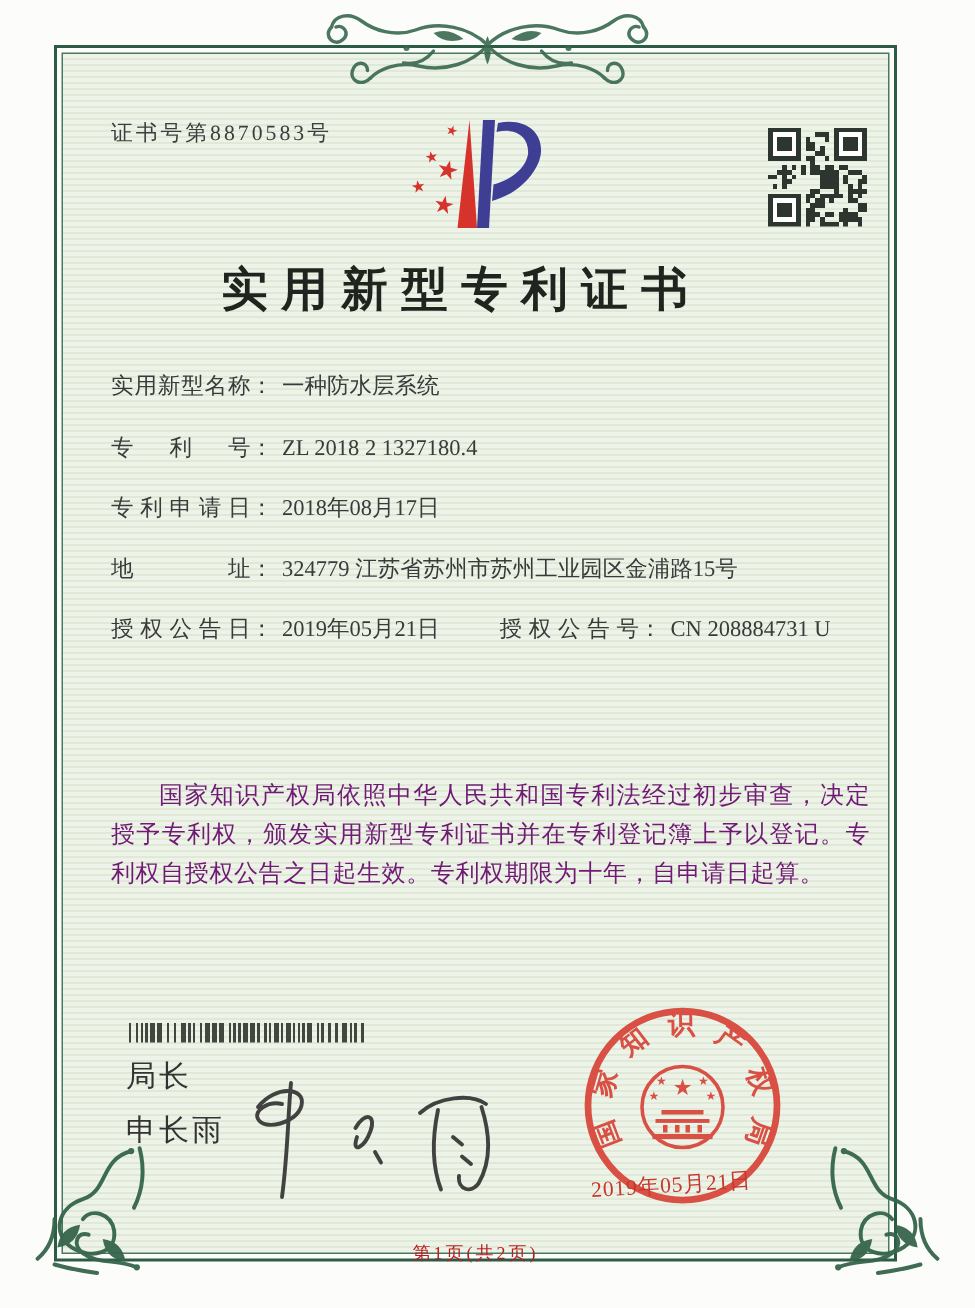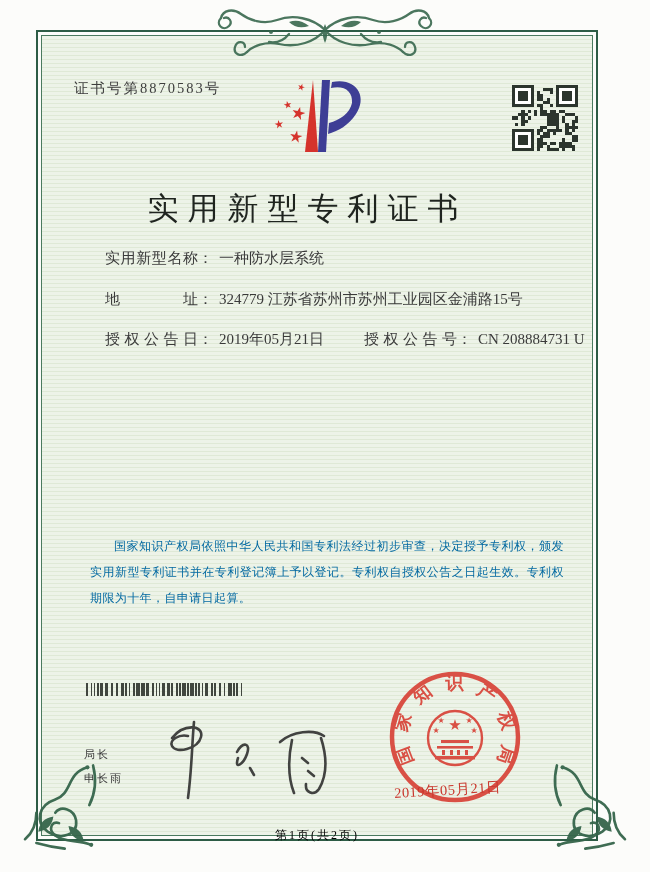--- a/index.html
+++ b/index.html
@@ -20,43 +20,43 @@
     background:repeating-linear-gradient(180deg,#edf3e8 0px,#edf3e8 3px,#dfe9d6 3px,#dfe9d6 4px);
   }
   .flourish{position:absolute; z-index:2; pointer-events:none;}
   .flourish.top{left:205px; top:4px;}
   .flourish.bl{left:8px; top:756px;}
   .flourish.br{left:538px; top:756px; transform:scaleX(-1);}
   
   .cert-no{position:absolute; z-index:3; left:74px; top:79px; font-size:14.5px; letter-spacing:2px; color:#3d3d3d;}
   .logo{position:absolute; z-index:3; left:256px; top:76px;}
   .qr{position:absolute; z-index:3; left:512px; top:85px; width:66px; height:66px;}
-  .title{position:absolute; z-index:3; left:36px; top:188px; width:534px; margin:0;
-    text-align:center; font-size:31px; font-weight:400; letter-spacing:9px; text-indent:9px; color:#1f241f;}
+  .title{position:absolute; z-index:3; left:36px; top:172px; width:534px; margin:0;
+    text-align:center; font-size:31px; font-weight:700; letter-spacing:9px; text-indent:9px; color:#1f241f;}
   
   .fields{position:absolute; z-index:3; left:74px; top:250px; width:510px;}
-  .frow{font-size:15px; line-height:17px; margin-bottom:23.5px; white-space:nowrap;margin-left:31px;}
+  .frow{font-size:15px; line-height:17px; margin-bottom:23.5px; white-space:nowrap;}
   .jl{display:inline-block; width:93px; text-align:justify; text-align-last:justify; text-justify:inter-character; vertical-align:bottom;}
   .fc{margin-right:6px;}
   .g2{margin-left:40px;}
   
   .paras{position:absolute; z-index:3; left:74px; top:518px; width:506px;}
-  .paras p{margin:16px; font-size:12px; line-height:25.8px; text-indent:2em; text-align:justify; letter-spacing:0.4px; color:#0369a1;}
+  .paras p{margin:0; font-size:16px; line-height:25.8px; text-indent:2em; text-align:justify; letter-spacing:0.4px; color:#701a75;}
   
   .barcode{position:absolute; z-index:3; left:86px; top:682px; width:158px; height:13px;}
   
-  .director{position:absolute; z-index:3; left:84px; top:747px; font-size:11px; letter-spacing:2px; color:#333;}
+  .director{position:absolute; z-index:3; left:84px; top:704px; font-size:20px; letter-spacing:2px; color:#333;}
   .director div{margin-bottom:9px;}
   .signature{position:absolute; z-index:4; left:142px; top:710px;}
   
   .seal{position:absolute; z-index:5; left:384px; top:666px; opacity:.92;}
   .seal-date{position:absolute; z-index:6; left:394px; top:780px; width:132px; color:#c9362c;
     font-size:14.5px; letter-spacing:0.5px; transform:rotate(-3.5deg); white-space:nowrap;}
   .footer{position:absolute; z-index:3; left:36px; top:827px; width:562px; text-align:center;
-    font-size:12px; letter-spacing:2px; color:#000000;}
+    font-size:12px; letter-spacing:2px; color:#b91c1c;}
 </style>
 </head>
 <body>
 
 <div class="cert">
 
   <div class="frame">
     <div class="frame-inner"></div>
   </div>
 
@@ -253,20 +253,26 @@
       </svg>
   </div>
 
   <h1 class="title">实用新型专利证书</h1>
 
   <div class="fields">
     <div class="frow">
       <span class="flabel"><span class="jl">实用新型名称</span><span class="fc">：</span></span><span class="fvalue">一种防水层系统</span>
     </div>
     <div class="frow">
+      <span class="flabel"><span class="jl">专利号</span><span class="fc">：</span></span><span class="fvalue">ZL 2018 2 1327180.4</span>
+    </div>
+    <div class="frow">
+      <span class="flabel"><span class="jl">专利申请日</span><span class="fc">：</span></span><span class="fvalue">2018年08月17日</span>
+    </div>
+    <div class="frow">
       <span class="flabel"><span class="jl">地址</span><span class="fc">：</span></span><span class="fvalue">324779 江苏省苏州市苏州工业园区金浦路15号</span>
     </div>
     <div class="frow">
       <span class="flabel"><span class="jl">授权公告日</span><span class="fc">：</span></span><span class="fvalue">2019年05月21日</span><span class="flabel g2"><span class="jl">授权公告号</span><span class="fc">：</span></span><span class="fvalue">CN 208884731 U</span>
     </div>
   </div>
 
   <div class="paras">
     <p>国家知识产权局依照中华人民共和国专利法经过初步审查，决定授予专利权，颁发实用新型专利证书并在专利登记簿上予以登记。专利权自授权公告之日起生效。专利权期限为十年，自申请日起算。</p>
   </div>

